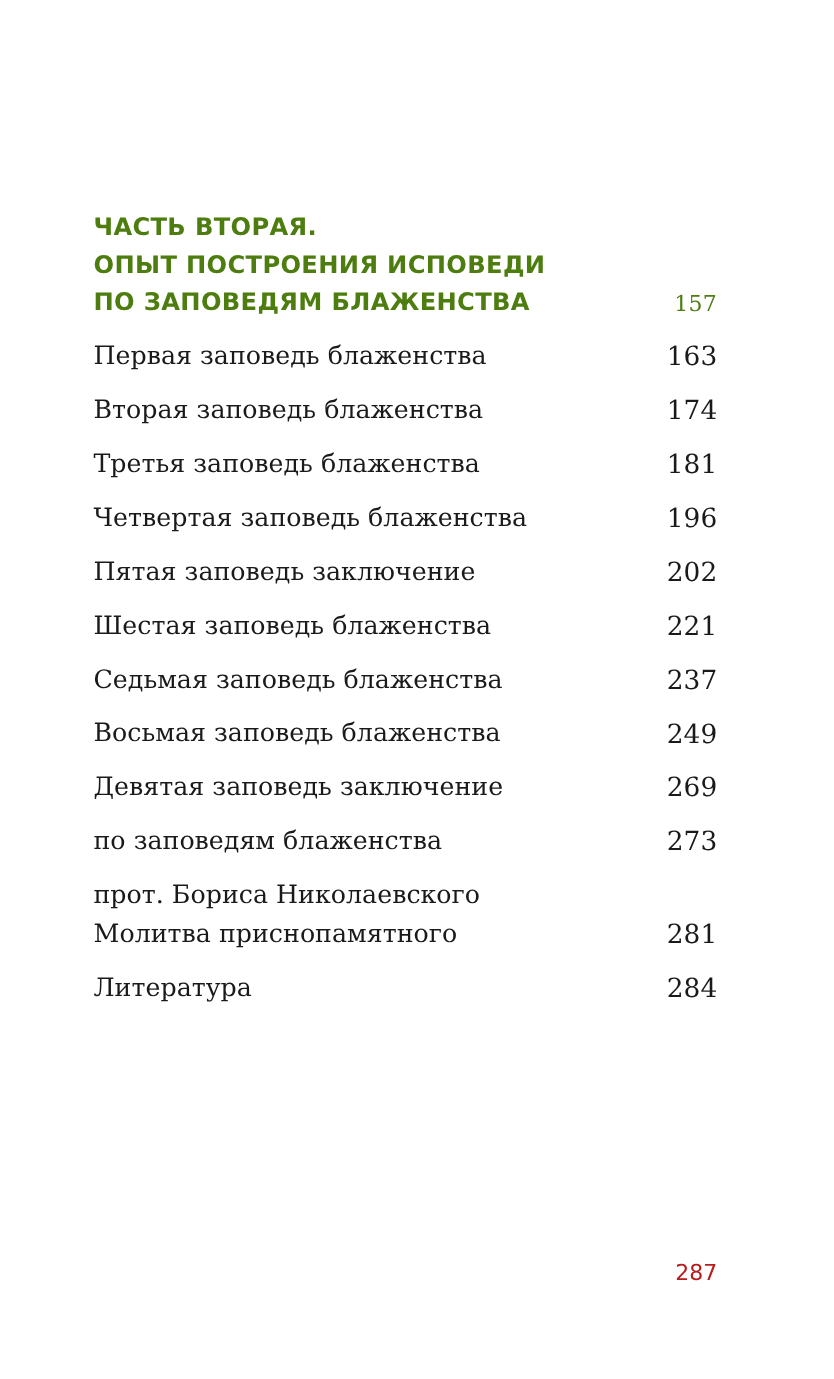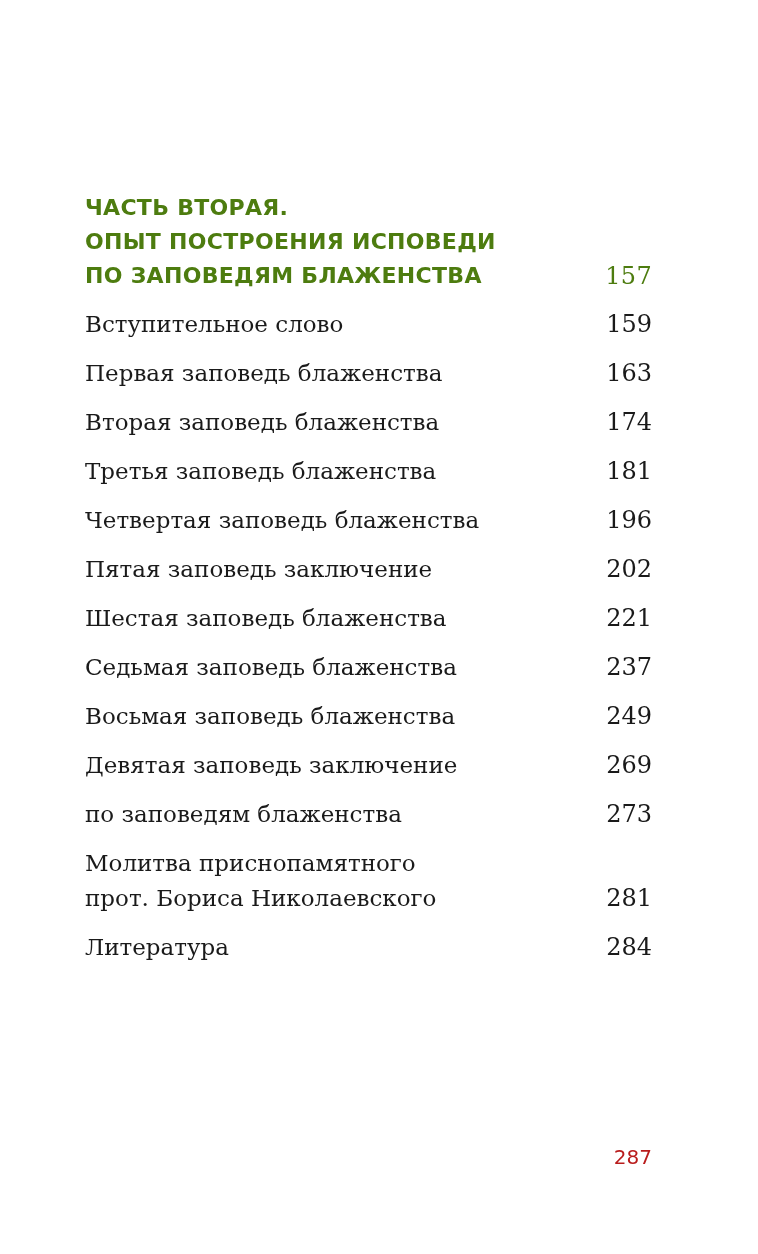--- a/index.html
+++ b/index.html
@@ -23,21 +23,21 @@
     font-size: 22px;
     line-height: 34px;
     letter-spacing: 0.3px;
     color: #4d7c0f;
   }
   .section-head .line { display: block; white-space: nowrap; }
   .section-head .page {
     position: absolute; right: 0; bottom: 0;
     font-family: "DejaVu Serif", serif;
     font-weight: normal;
-    font-size: 24px;
+    font-size: 20px;
   }
   .entry {
     position: relative;
     font-family: "DejaVu Serif", serif;
     font-size: 23px;
     line-height: 35px;
     margin-top: 14px;
     color: #1a1a1a;
   }
   .entry .title { display: block; white-space: nowrap; width: 470px; }
@@ -58,24 +58,20 @@
 <body>
 
 <div class="toc">
   <div class="section-head">
     <span class="line">ЧАСТЬ ВТОРАЯ.</span>
     <span class="line">ОПЫТ ПОСТРОЕНИЯ ИСПОВЕДИ</span>
     <span class="line">ПО ЗАПОВЕДЯМ БЛАЖЕНСТВА</span>
     <span class="page">157</span>
   </div>
 
-  <div class="entry">
-    <span class="title">Вступительное слово</span>
-    <span class="page">159</span>
-  </div>
   <div class="entry">
     <span class="title">Первая заповедь блаженства</span>
     <span class="page">163</span>
   </div>
   <div class="entry">
     <span class="title">Вторая заповедь блаженства</span>
     <span class="page">174</span>
   </div>
   <div class="entry">
     <span class="title">Третья заповедь блаженства</span>
@@ -103,22 +99,22 @@
   </div>
   <div class="entry">
     <span class="title">Девятая заповедь заключение</span>
     <span class="page">269</span>
   </div>
   <div class="entry">
     <span class="title">по заповедям блаженства</span>
     <span class="page">273</span>
   </div>
   <div class="entry">
+    <span class="title">прот. Бориса Николаевского</span>
     <span class="title">Молитва приснопамятного</span>
-    <span class="title">прот. Бориса Николаевского</span>
     <span class="page">281</span>
   </div>
   <div class="entry">
     <span class="title">Литература</span>
     <span class="page">284</span>
   </div>
 </div>
 
 <div class="folio">287</div>
 

